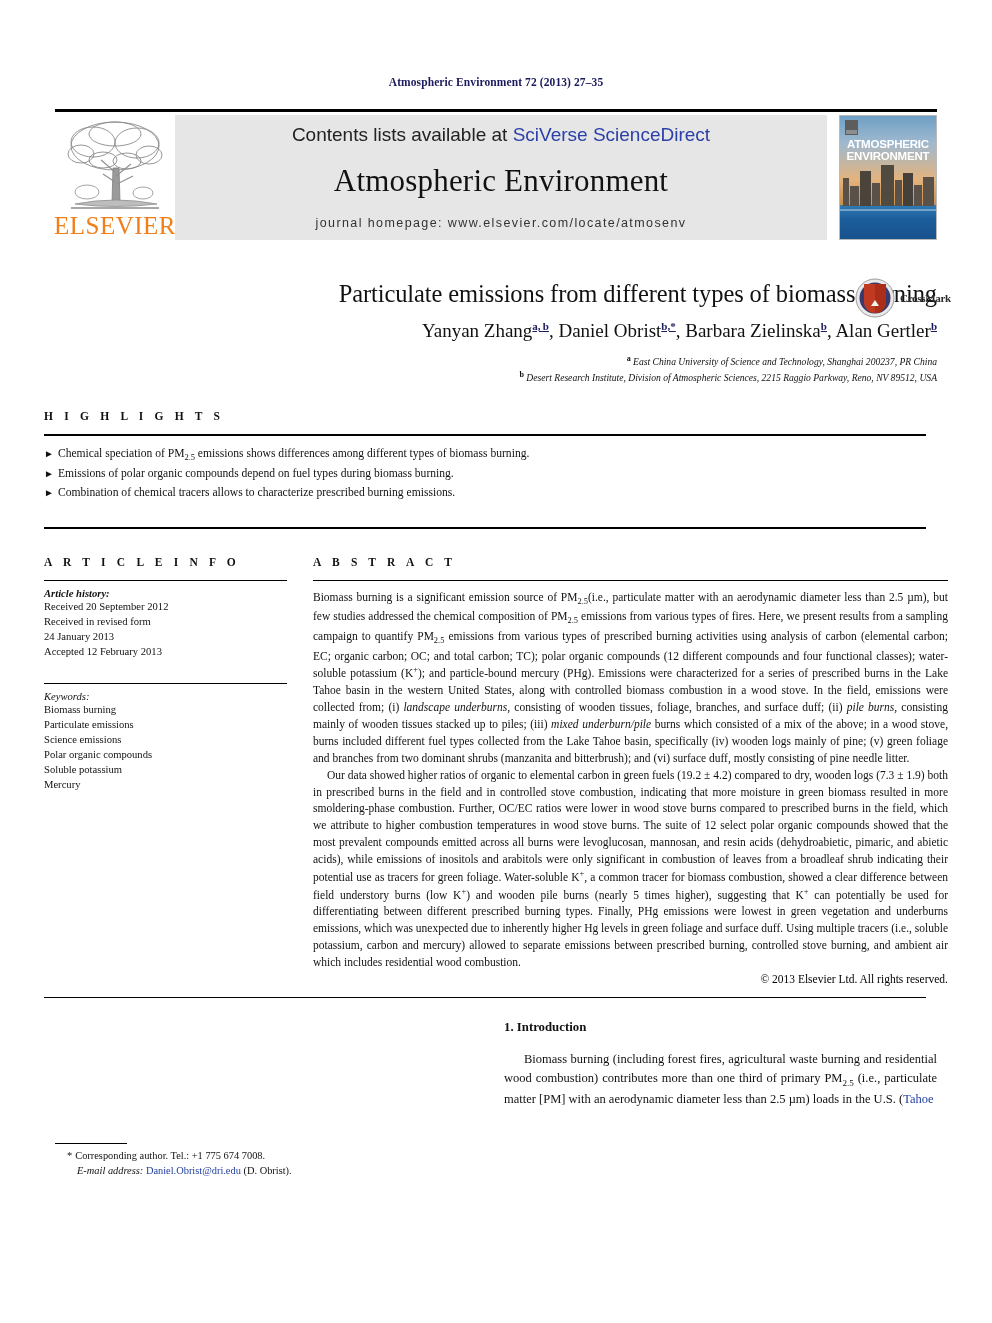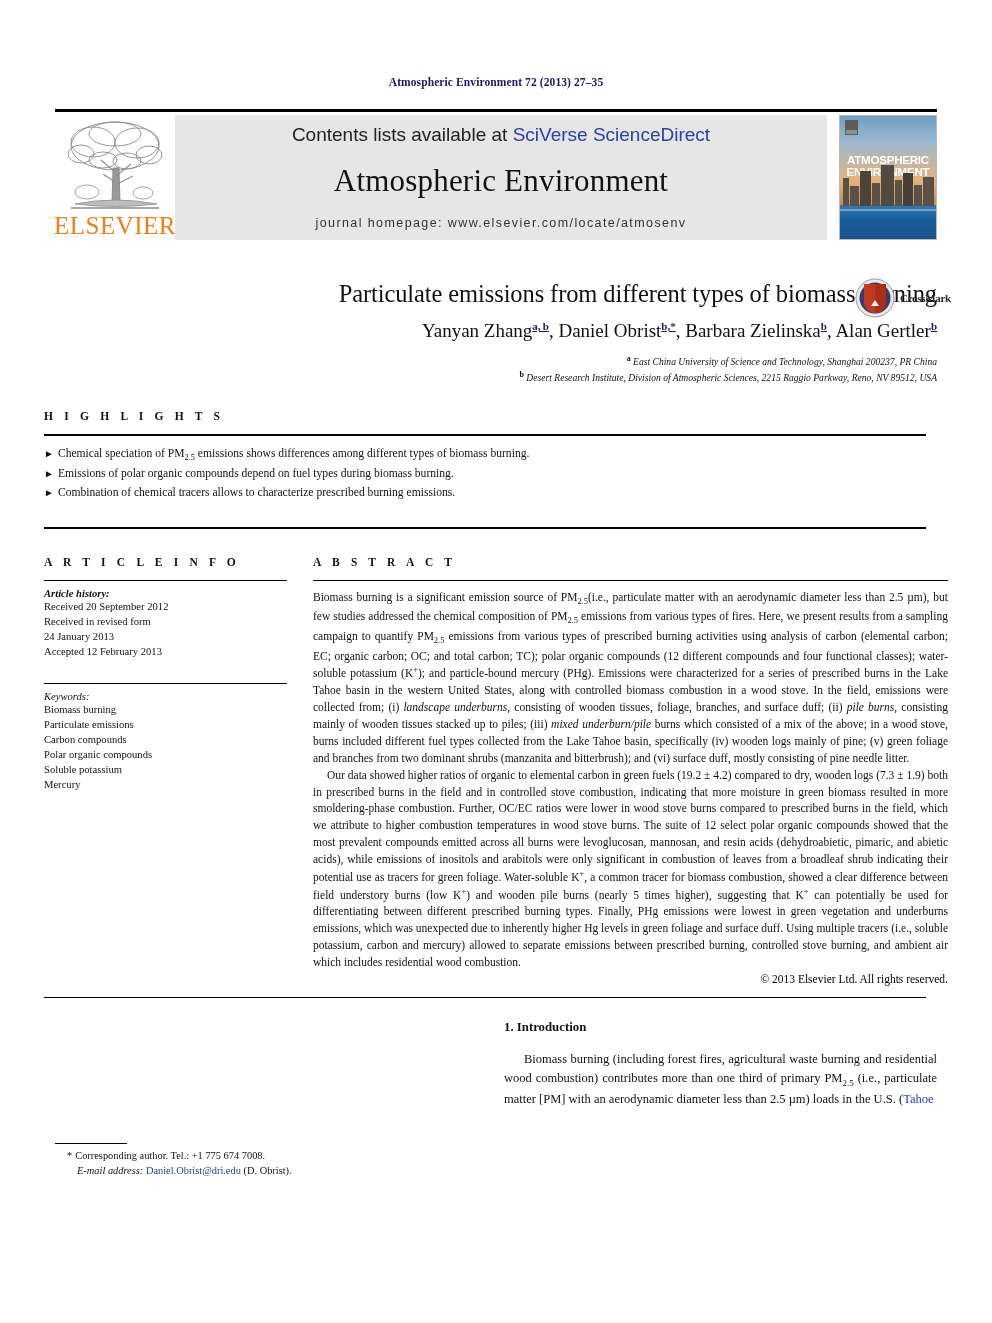--- a/index.html
+++ b/index.html
@@ -97,21 +97,20 @@
   .cover-elsev::after {
     content: ""; position: absolute; left: 1px; top: 10px;
     width: 11px; height: 4px; background: #8e8e8e;
   }
   .cover-title {
     position: absolute; top: 22px; left: 0; right: 0;
     font-family: "Liberation Sans", sans-serif;
     font-size: 11.5px; font-weight: bold; color: #fff;
     text-align: center; line-height: 1.08;
     letter-spacing: -0.2px;
-    margin-top: 16px;
   }
   .cover-city { position: absolute; left: 0; right: 0; bottom: 27%; height: 36%; }
   .bldg { position: absolute; bottom: 0; background: #5a5248; }
   .cover-water {
     position: absolute; left: 0; right: 0; bottom: 0; height: 27%;
     background: linear-gradient(#2f79b4, #1b5d9c 40%, #17528c);
   }
   .cover-water::before {
     content:""; position:absolute; top:3px; left:0; right:0; height:2px;
     background: rgba(255,255,255,0.35);
@@ -392,21 +391,21 @@
           <div class="info-line">Received in revised form</div>
           <div class="info-line">24 January 2013</div>
           <div class="info-line">Accepted 12 February 2013</div>
         </div>
         <div class="kw-block">
           <div class="col-rule" style="margin-bottom:7px;"></div>
           <div class="info-body">
             <div class="kw-title">Keywords:</div>
             <div class="info-line">Biomass burning</div>
             <div class="info-line">Particulate emissions</div>
-            <div class="info-line">Carbon compounds</div>
+            <div class="info-line">Science emissions</div>
             <div class="info-line">Polar organic compounds</div>
             <div class="info-line">Soluble potassium</div>
             <div class="info-line">Mercury</div>
           </div>
         </div>
       </div>
 
       <div class="col-gap"></div>
 
       <div class="col-abs">

